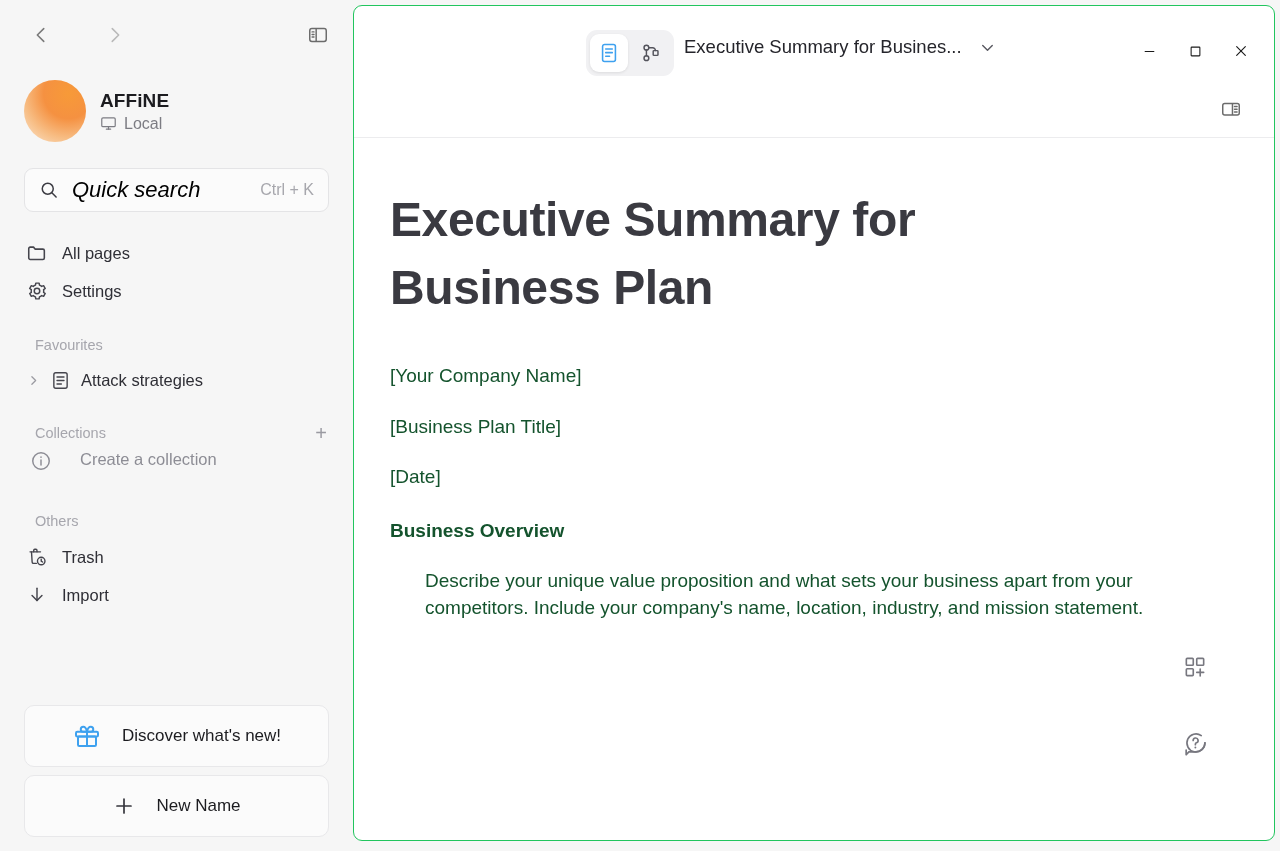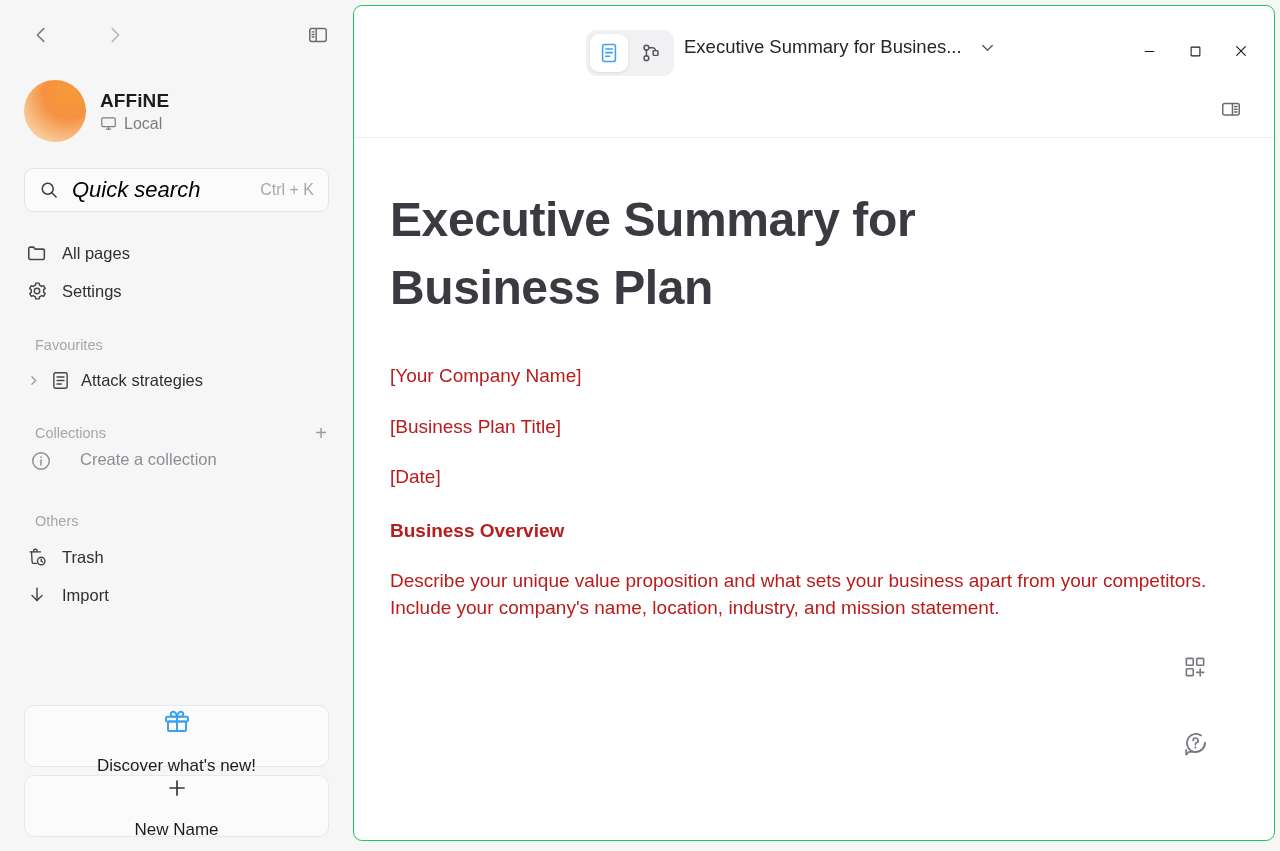--- a/index.html
+++ b/index.html
@@ -82,22 +82,22 @@
     margin: 4px 18px 0 18px; height: 36px;
     display: flex; gap: 28px; padding: 0 12px;
     color: #8d8d95; cursor: pointer;
   }
   .coll-empty-label { font-size: 16.5px; color: #8d8d95; }
 
   
   .sb-bottom { position: absolute; left: 0; bottom: 0; width: 353px; padding: 0 24px 14px 24px; }
   .sb-btn {
     height: 62px; border: 1px solid #e8e8ea; border-radius: 10px;
-    background: #fbfbfb; display: flex; align-items: center; 
-    gap: 20px; cursor: pointer; margin-top: 8px; flex-direction: column;
+    background: #fbfbfb; display: flex; align-items: center; justify-content: center;
+    gap: 20px; cursor: pointer; margin-top: 8px;
   }
   .sb-btn-label { font-size: 17px; color: #1c1c20; }
   .gift-label { font-weight: 400; }
 
   
   #main {
     position: absolute; left: 353px; top: 5px;
     width: 922px; height: 836px;
     background: #ffffff;
     border: 1px solid #22c55e;
@@ -146,25 +146,25 @@
     letter-spacing: -.4px; max-width: 640px;
     margin-bottom: 40px;
   }
   .tags-row {
     display: flex; align-items: center; height: 34px; cursor: pointer;
   }
   .tags-label { font-size: 17px; color: #8f8f97; margin-left: 12px; flex: 1; }
   .tags-chev { color: #5a5a62; margin-right: 3px; }
 
   .para {
-    font-size: 19px; line-height: 1.45; color: #b91c1c;
+    font-size: 19px; line-height: 1.45; color: #14532d;
     margin-top: 23px; max-width: 820px;
   }
   .para.bold { font-weight: 700; margin-top: 26px; }
-  .para.wide { max-width: 830px; margin-top: 22px; }
+  .para.wide { max-width: 830px; margin-top: 22px; margin-left: 35px; }
 
   .float-icons { position: absolute; right: 62px; bottom: 40px; }
   .float-icon {
     width: 34px; height: 34px; display: flex; align-items: center; justify-content: center;
     color: #77777f; cursor: pointer; margin-bottom: 42px;
   }
   svg { display: block; }
 </style>
 </head>
 <body>

